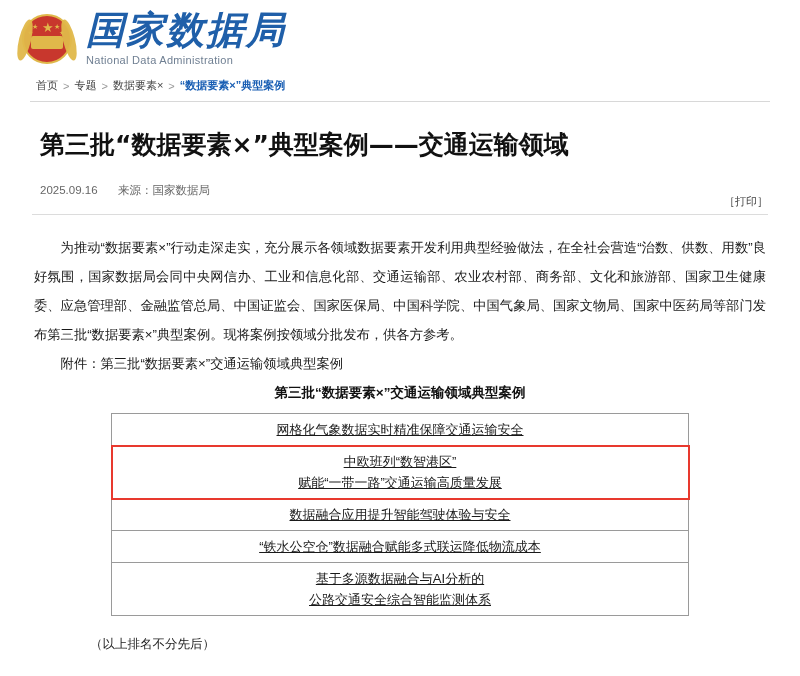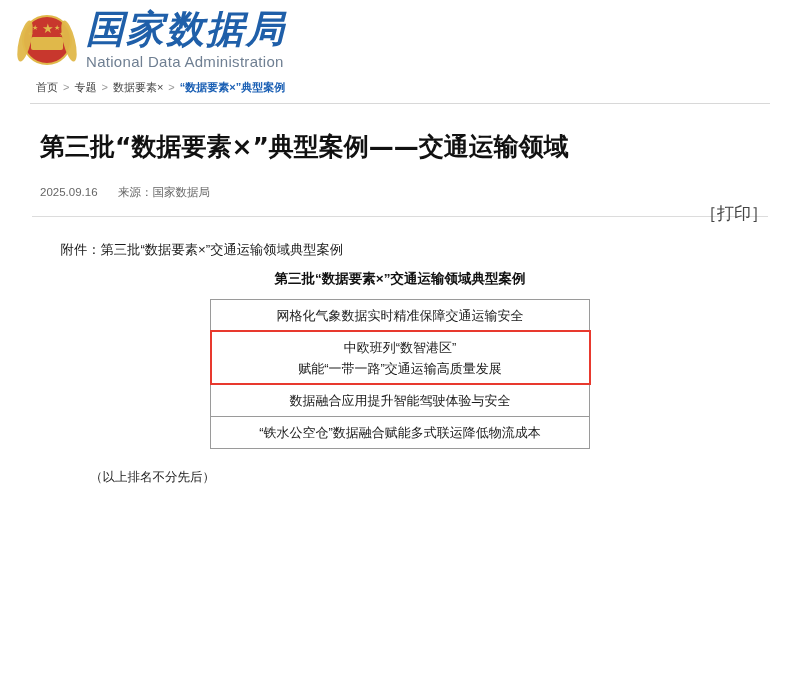--- a/index.html
+++ b/index.html
@@ -71,21 +71,21 @@
   .brand { line-height: 1.05; }
   .brand .cn {
     font-size: 38px;
     font-weight: bold;
     color: #1f5fa9;
     letter-spacing: 2px;
     font-family: "DejaVu Sans", "Liberation Sans", sans-serif;
     font-style: italic;
   }
   .brand .en {
-    font-size: 15px;
+    font-size: 11px;
     color: #6f7f92;
     letter-spacing: .3px;
     margin-top: 4px;
   }
 
   
   .breadcrumb {
     font-size: 11px;
     color: #555;
     padding: 6px 4px 8px 36px;
@@ -113,23 +113,23 @@
     position: relative;
     font-size: 11.5px;
     color: #666;
     margin-top: 22px;
     padding: 0 40px;
   }
   .meta .gap { display: inline-block; width: 14px; }
   .meta .print {
     position: absolute;
     right: 32px;
-    top: 17px;
+    top: 11px;
     color: #444;
-    font-size: 17px;
+    font-size: 11px;
     margin-left: 11px;
   }
   .divider2 {
     border-bottom: 1px solid #dcdcdc;
     margin: 16px 32px 0 32px;
   }
 
   
   .body {
     margin: 18px 34px 0 34px;
@@ -143,24 +143,25 @@
 
   .sub-title {
     text-align: center;
     font-weight: bold;
     font-size: 13.5px;
     color: #111;
   }
 
   
   .case-table {
-    width: 380px;
+    width: 578px;
     margin: 6px auto 0 auto;
     border-collapse: collapse;
     position: relative;
+    text-decoration: underline;
   }
   .case-table td {
     border: 1px solid #9a9a9a;
     text-align: center;
     font-size: 13px;
     line-height: 21px;
     padding: 5px 6px;
     color: #1a1a1a;
   }
   .case-table tr.highlight td {
@@ -212,20 +213,21 @@
 
   <div class="meta">
     <span>2025.09.16</span>
     <span class="gap"></span>
     <span>来源：国家数据局</span>
     <span class="print">［打印］</span>
   </div>
   <div class="divider2"></div>
 
   <div class="body">
+    <p class="indent">为推动“数据要素×”行动走深走实，充分展示各领域数据要素开发利用典型经验做法，在全社会营造“治数、供数、用数”良好氛围，国家数据局会同中央网信办、工业和信息化部、交通运输部、农业农村部、商务部、文化和旅游部、国家卫生健康委、应急管理部、金融监管总局、中国证监会、国家医保局、中国科学院、中国气象局、国家文物局、国家中医药局等部门发布第三批“数据要素×”典型案例。现将案例按领域分批发布，供各方参考。</p>
     <p class="indent">附件：第三批“数据要素×”交通运输领域典型案例</p>
 
     <div class="sub-title">第三批“数据要素×”交通运输领域典型案例</div>
 
     <table class="case-table">
       <tbody>
         <tr>
           <td>网格化气象数据实时精准保障交通运输安全</td>
         </tr>
         <tr class="highlight">
@@ -233,19 +235,25 @@
             <div>中欧班列“数智港区”</div>
             <div>赋能“一带一路”交通运输高质量发展</div>
           </td>
         </tr>
         <tr>
           <td>数据融合应用提升智能驾驶体验与安全</td>
         </tr>
         <tr>
           <td>“铁水公空仓”数据融合赋能多式联运降低物流成本</td>
         </tr>
+        <tr>
+          <td>
+            <div>基于多源数据融合与AI分析的</div>
+            <div>公路交通安全综合智能监测体系</div>
+          </td>
+        </tr>
       </tbody>
     </table>
 
     <div class="note">（以上排名不分先后）</div>
   </div>
 
 </div>
 
 </body></html>

